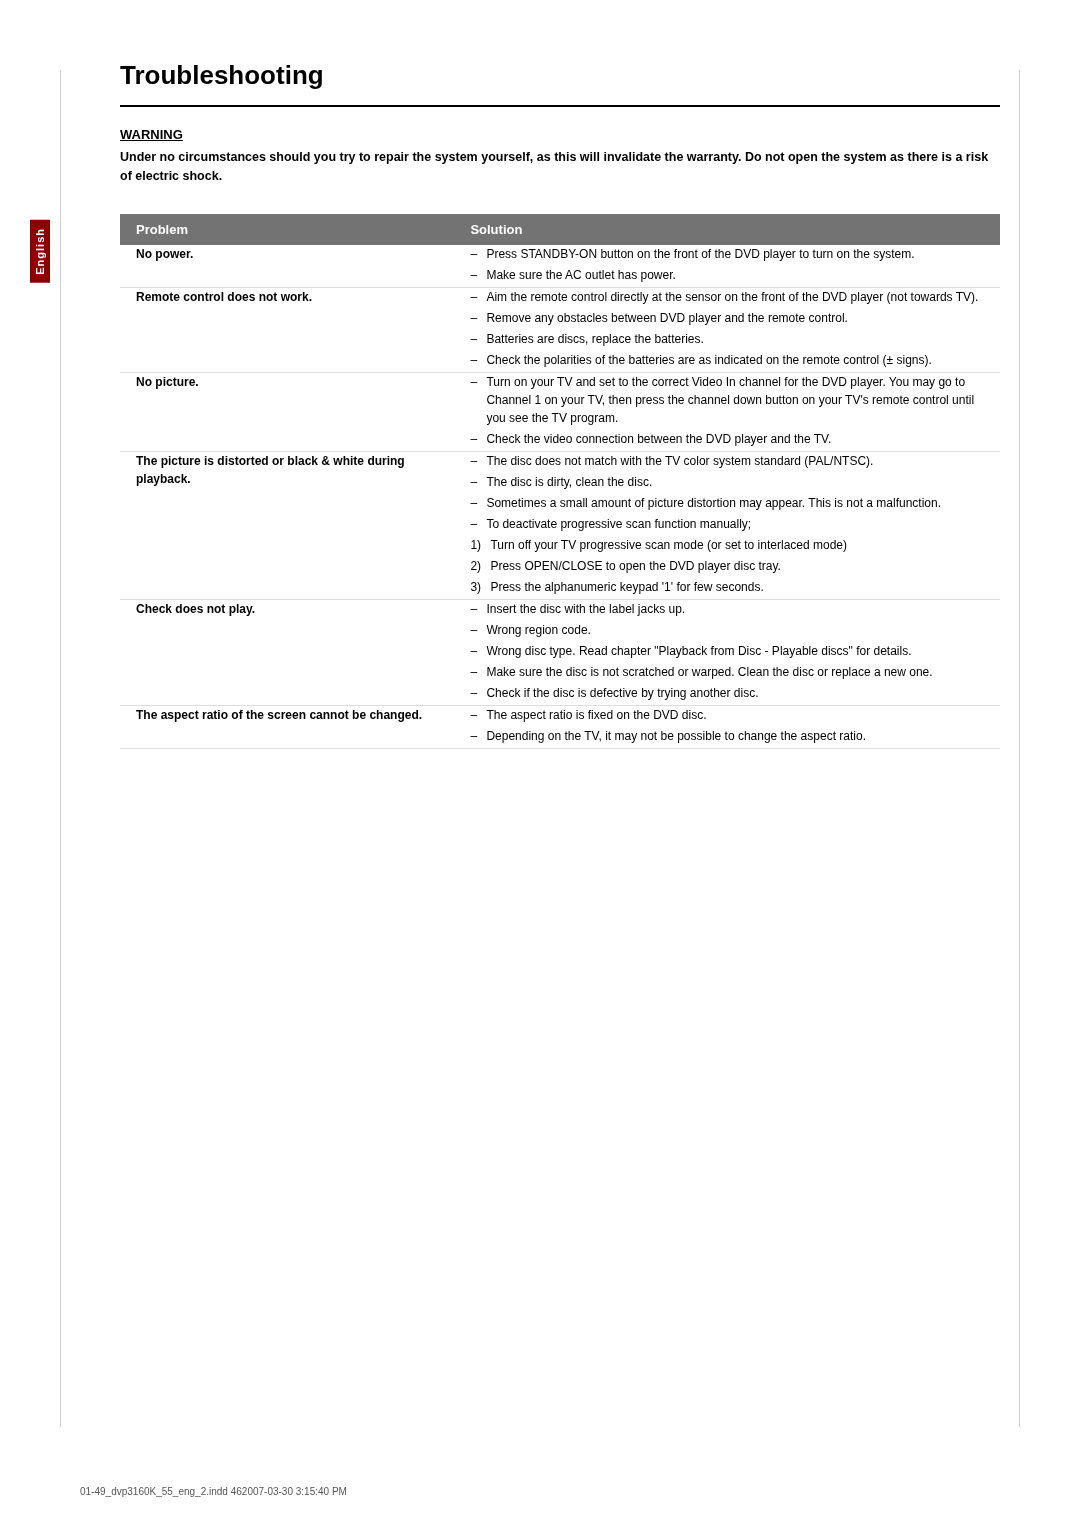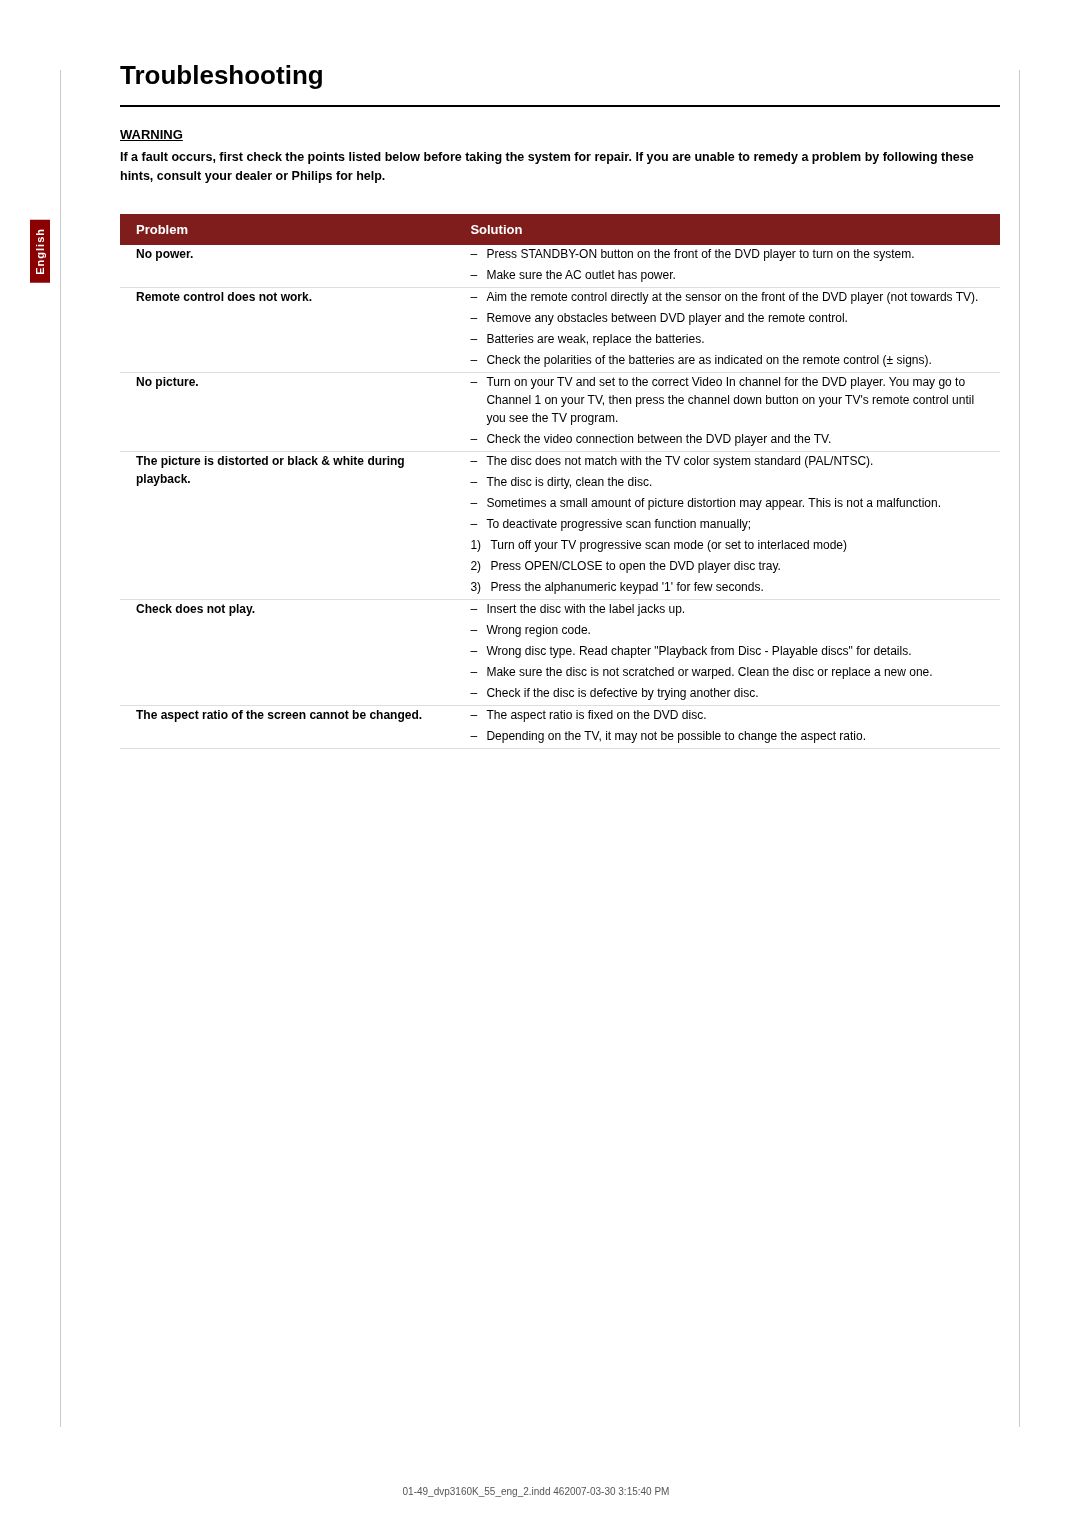--- a/index.html
+++ b/index.html
@@ -82,21 +82,21 @@
     }
 
     
     .trouble-table {
       width: 100%;
       border-collapse: collapse;
       margin-top: 10px;
     }
 
     .trouble-table thead tr th {
-      background: #7f1d1d;
+      background: #737373;
       color: #ffffff;
       padding: 8px 16px;
       font-size: 13px;
       font-weight: bold;
       text-align: left;
     }
 
     .trouble-table thead tr th:first-child {
       width: 38%;
     }
@@ -154,21 +154,21 @@
       font-weight: bold;
     }
 
     
     .page-footer {
       position: absolute;
       bottom: 30px;
       left: 80px;
       right: 88px;
       display: flex;
-      justify-content: center;
+      justify-content: flex-start;
       font-size: 10px;
       color: #555;
     }
 
     
     .outer-border {
       position: absolute;
       top: 30px;
       left: 60px;
       right: 60px;
@@ -205,21 +205,21 @@
   </div>
 
   <div class="sidebar-label">English</div>
 
   <div class="main-content">
 
     <h1 class="page-title">Troubleshooting</h1>
 
     <div class="warning-section">
       <div class="warning-title">WARNING</div>
-      <p class="warning-note">If a fault occurs, first check the points listed below before taking the system for repair. If you are unable to remedy a problem by following these hints, consult your dealer or Philips for help.</p>
+      <p class="warning-text">Under no circumstances should you try to repair the system yourself, as this will invalidate the warranty. Do not open the system as there is a risk of electric shock.</p>
     </div>
 
     <table class="trouble-table">
       <thead>
         <tr>
           <th>Problem</th>
           <th>Solution</th>
         </tr>
       </thead>
       <tbody id="table-body">
@@ -231,21 +231,21 @@
                 <li>Make sure the AC outlet has power.</li>
               </ul>
             </td>
           </tr>
           <tr>
             <td>Remote control does not work.</td>
             <td>
               <ul class="solution-list">
                 <li>Aim the remote control directly at the sensor on the front of the DVD player (not towards TV).</li>
                 <li>Remove any obstacles between DVD player and the remote control.</li>
-                <li>Batteries are weak, replace the batteries.</li>
+                <li>Batteries are discs, replace the batteries.</li>
                 <li>Check the polarities of the batteries are as indicated on the remote control (± signs).</li>
               </ul>
             </td>
           </tr>
           <tr>
             <td>No picture.</td>
             <td>
               <ul class="solution-list">
                 <li>Turn on your TV and set to the correct Video In channel for the DVD player. You may go to Channel 1 on your TV, then press the channel down button on your TV's remote control until you see the TV program.</li>
                 <li>Check the video connection between the DVD player and the TV.</li>

